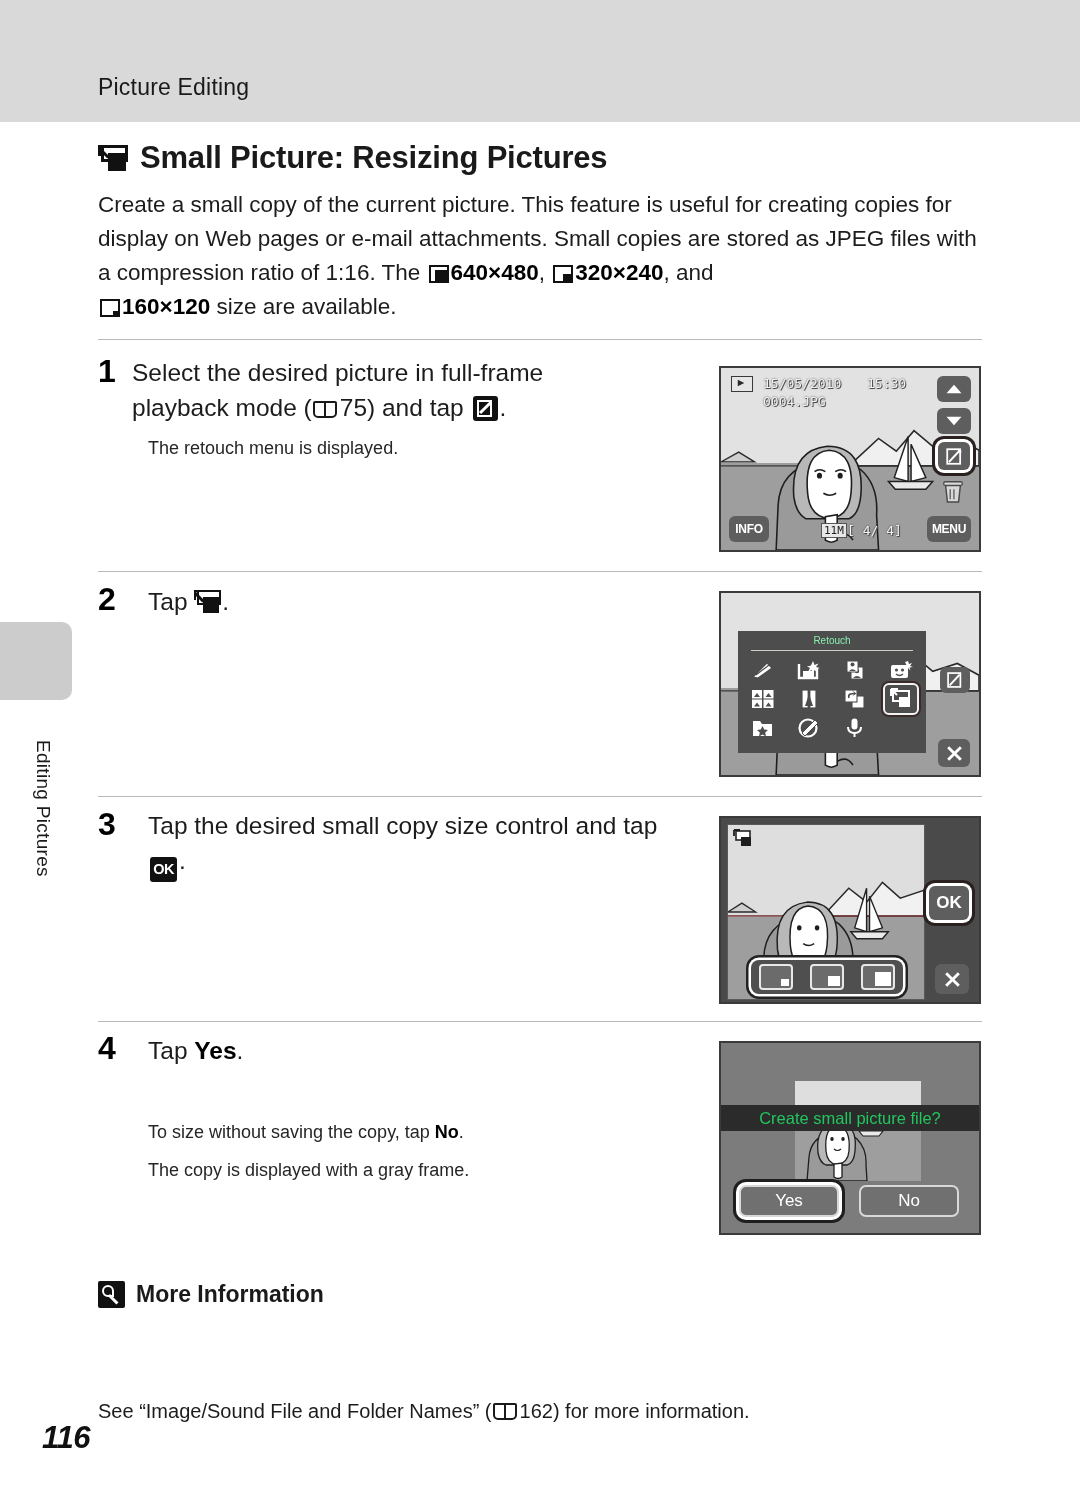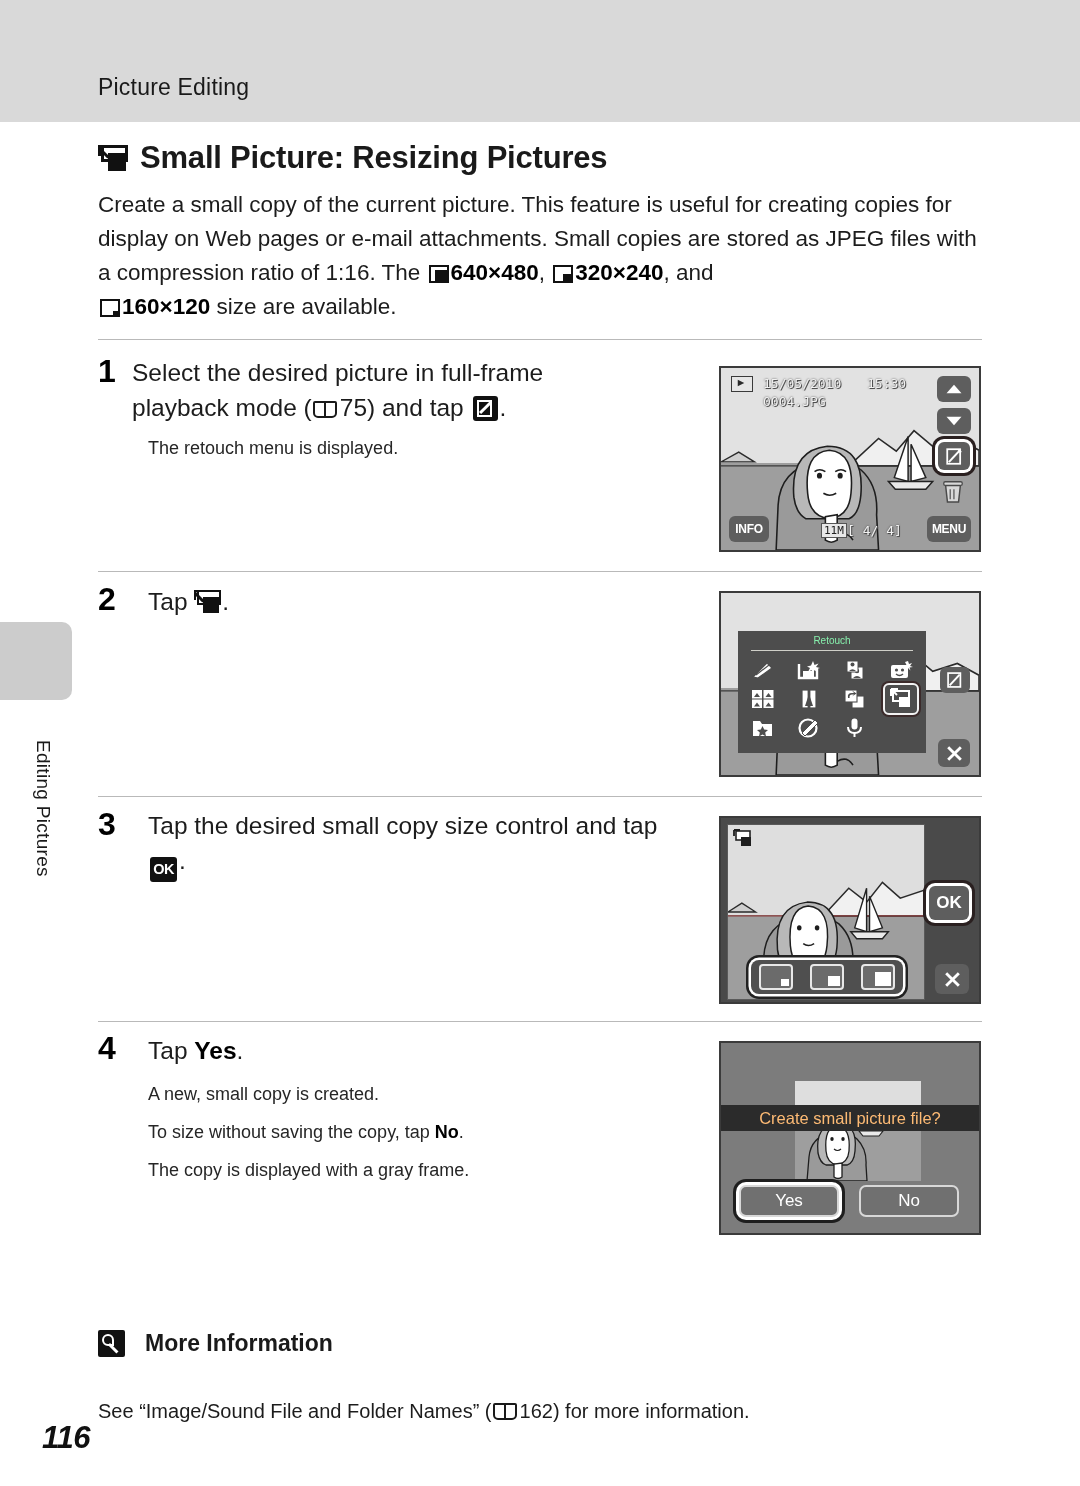--- a/index.html
+++ b/index.html
@@ -180,21 +180,21 @@
     content: ""; position: absolute; left: 50%; top: 50%;
     transform: translate(-50%,-50%);
     width: 32px; height: 28px; border: 2.4px solid #f2f2f2; border-radius: 6px;
     box-shadow: 0 0 0 2px #3b2a2a;
   }
   .r-cell svg { display: block; }
 
   
   .dlg-bar {
     position: absolute; left: 0; right: 0; background: #2b2b2b;
-    color: #fdba74; font-size: 16.5px; text-align: center;
+    color: #22c55e; font-size: 16.5px; text-align: center;
     display: flex; align-items: center; justify-content: center;
   }
   .dlg-btn {
     position: absolute; background: #707070; border: 2px solid #d8d8d8;
     border-radius: 7px; color: #fff; font-size: 17px;
     display: flex; align-items: center; justify-content: center;
   }
   .dlg-btn.sel { box-shadow: 0 0 0 3px #ffffff, 0 0 0 6px #1e1e1e; }
 
   .size-strip {
@@ -203,22 +203,22 @@
     box-shadow: 0 0 0 2.5px #ffffff, 0 0 0 5px #222;
   }
   .size-btn {
     width: 34px; height: 26px; background: #6b6b6b; border: 2px solid #e8e8e8;
     border-radius: 4px; position: relative;
   }
   .size-btn i { position: absolute; right: 2px; bottom: 2px; background: #ffffff; display: block; }
 
   
   .mi-row {
-    position: absolute; left: 98px; top: 1330px;
-    display: flex; align-items: flex-end; gap: 20px;
+    position: absolute; left: 98px; top: 1281px;
+    display: flex; align-items: flex-end; gap: 11px;
   }
   .mi-icon {
     width: 27px; height: 27px; background: #111; border-radius: 2px; position: relative;
   }
   .mi-icon .tag {
     position: absolute; left: 4px; top: 4px; width: 12px; height: 12px;
     border: 2.2px solid #fff; border-radius: 50% 50% 0 50%;
   }
   .mi-icon .stem {
     position: absolute; left: 12px; top: 13px; width: 12px; height: 3px;
@@ -524,21 +524,20 @@
         </svg>
       </div>
     </div>
   </div>
 
   <div class="divider" style="top:1021px"></div>
   <div class="step-num" style="left:98px; top:1030px">4</div>
   <div class="step-body step-head" style="left:148px; top:1033px; width:470px">
     <span>Tap </span><b>Yes</b><span>.</span>
   </div>
-  <div class="step-body step-sub" style="left:148px; top:1078px; width:480px">A new, small copy is created.</div>
   <div class="step-body step-sub" style="left:148px; top:1116px; width:480px">
     <span>To size without saving the copy, tap </span><b>No</b><span>.</span>
   </div>
   <div class="step-body step-sub" style="left:148px; top:1154px; width:480px">The copy is displayed with a gray frame.</div>
 
   <div class="cam" style="left:719px; top:1041px; width:262px; height:194px; background:#7c7c7c">
     <div class="lcd" style="background:#7c7c7c">
       <div style="position:absolute; left:74px; top:38px; width:126px; height:100px; background:#9e9e9e">
         <div style="position:absolute; left:0; top:0; right:0; height:30%; background:#dedede"></div>
         <svg style="position:absolute; inset:0; width:100%; height:100%" viewBox="0 0 126 100" preserveAspectRatio="none">

